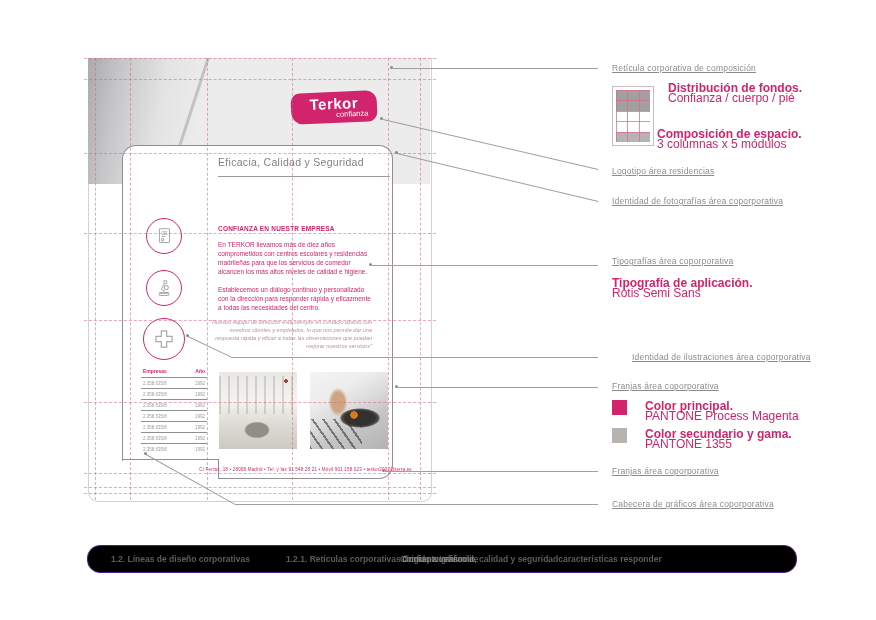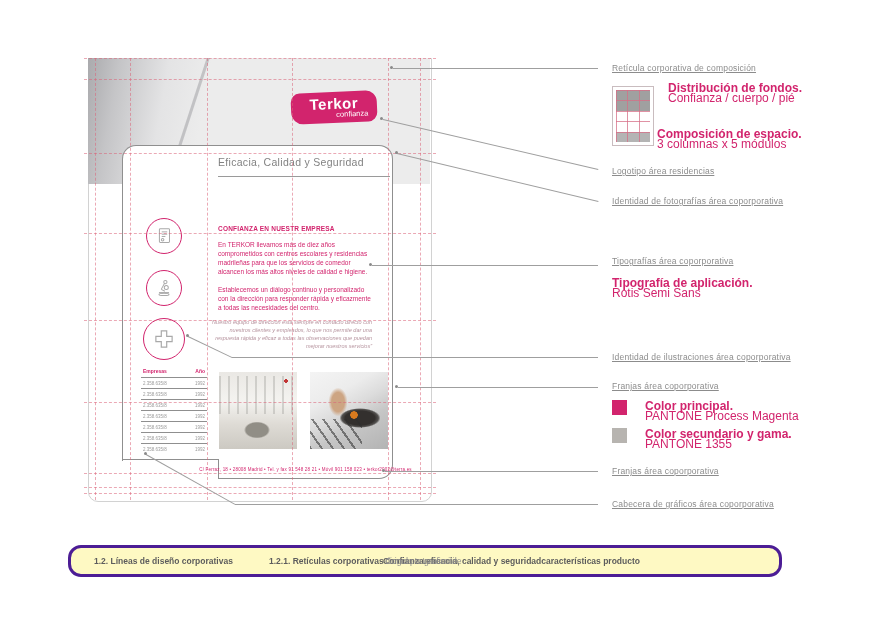--- a/index.html
+++ b/index.html
@@ -97,22 +97,22 @@
   .dg-bot{position:absolute;left:0;bottom:0;width:100%;height:19%;background:#b4b4b4;}
   .dg-lines{position:absolute;left:0;top:0;width:100%;height:100%;
     background-image:
       repeating-linear-gradient(to right,rgba(214,110,134,.75) 0 1px,transparent 1px calc(100%/3)),
       repeating-linear-gradient(to bottom,rgba(214,110,134,.75) 0 1px,transparent 1px calc(100%/5));}
 
   
   .swatch{position:absolute;width:15px;height:15px;}
 
   
-  .fp{position:absolute;left:68px;top:545px;width:708px;height:26px;background:#fef9c3;
-      border:3px solid #4c1d95;border-radius:13px;}
+  .fp{position:absolute;left:87px;top:545px;width:708px;height:26px;background:#000000;
+      border:1px solid #4c1d95;border-radius:13px;}
   .fp span{position:absolute;top:50%;transform:translateY(-50%);font-size:8.5px;white-space:nowrap;color:#8a8a8a;}
   .fp .b{font-weight:bold;color:#5d5d5d;}
   .fp-desc{position:absolute;left:312px;top:0;height:100%;display:flex;align-items:center;
            font-size:8.5px;color:#8a8a8a;white-space:nowrap;}
   .fp-desc b{color:#5d5d5d;}
 </style>
 </head>
 <body>
 
 <div id="stage">
@@ -252,21 +252,21 @@
   <div class="hline" style="left:385px;top:471px;width:213px;"></div>
 
   <div class="dot" style="left:144px;top:452px;"></div>
   <div class="diag" style="left:146px;top:454px;width:102px;transform:rotate(29.3deg);"></div>
   <div class="hline" style="left:235px;top:504px;width:363px;"></div>
 
   <div class="lbl" style="top:63px;">Retícula corporativa de composición</div>
   <div class="lbl" style="top:166px;">Logotipo área residencias</div>
   <div class="lbl" style="top:196px;">Identidad de fotografías área coporporativa</div>
   <div class="lbl" style="top:256px;">Tipografías área coporporativa</div>
-  <div class="lbl" style="top:352px;">Identidad de ilustraciones área coporporativa</div>
+  <div class="lbl" style="top:352px;margin-left:20px;">Identidad de ilustraciones área coporporativa</div>
   <div class="lbl" style="top:381px;">Franjas área coporporativa</div>
   <div class="lbl" style="top:466px;">Franjas área coporporativa</div>
   <div class="lbl" style="top:499px;">Cabecera de gráficos área coporporativa</div>
 
   <div class="diagram">
     <div class="dg-inner">
       <div class="dg-top"></div>
       <div class="dg-bot"></div>
       <div class="dg-lines"></div>
     </div>
@@ -297,17 +297,17 @@
   </div>
 
   <div class="fp">
     <span class="b" style="left:23px;">1.2. Líneas de diseño corporativas</span>
     <span class="b" style="left:198px;">1.2.1. Retículas corporativas</span>
     <div class="fp-desc">
       <b>Confianza.</b>
         <span style="white-space:pre;"> Concepto gráfico de </span>
         <b>eficacia, calidad y seguridad</b>
         <span style="white-space:pre;"> dirigido a transmitir </span>
-        <b>características producto</b>
+        <b>características responder</b>
     </div>
   </div>
 
 </div>
 
 </body></html>

